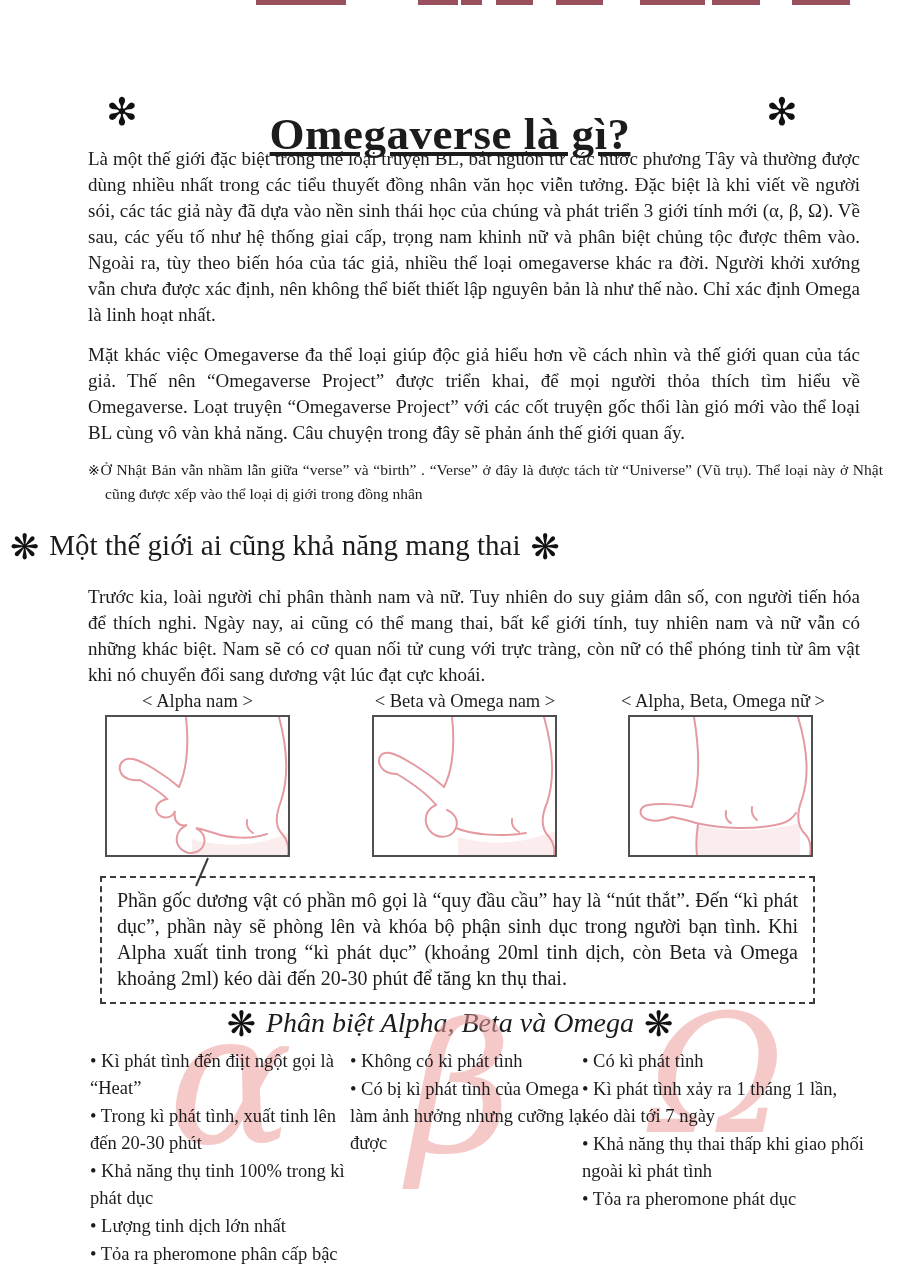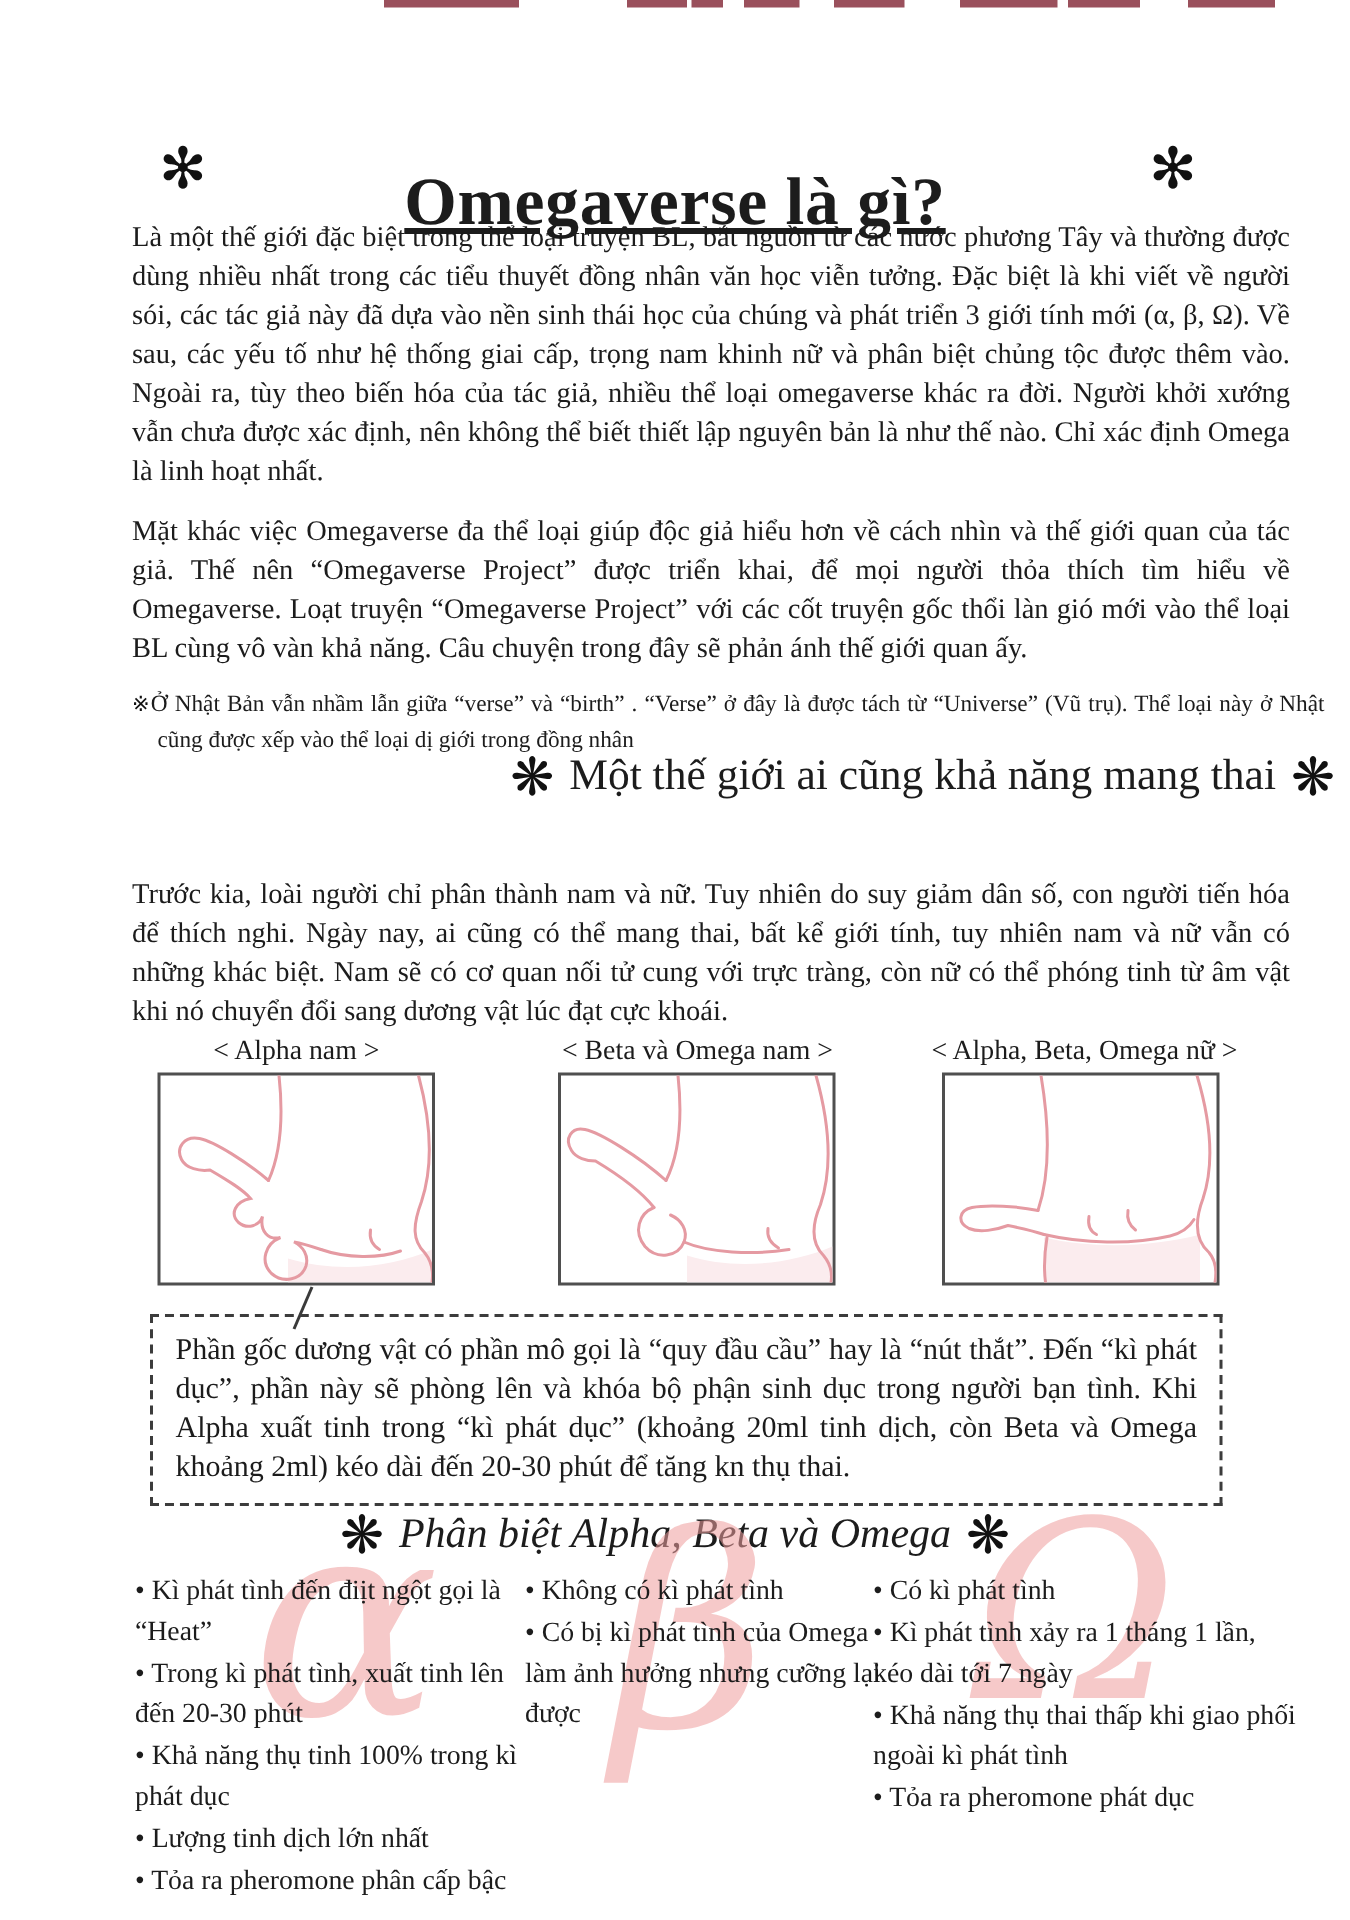--- a/index.html
+++ b/index.html
@@ -33,21 +33,21 @@
                font-size:19px; line-height:26px; margin:0; }
   .p1 { top:146px; }
   .p2 { top:342px; }
   .p3 { top:584px; }
 
   .note { position:absolute; left:88px; top:458px; width:778px;
           font-size:15.5px; line-height:23px; margin:0;
           padding-left:17px; text-indent:-17px; text-align:justify; }
   .note .orn { font-size:14px; }
 
-  .h2 { position:absolute; top:495px; left:0; width:100%; text-align:right;
+  .h2 { position:absolute; top:523px; left:0; width:100%; text-align:left;
         font-size:29px; line-height:44px; margin:0; font-weight:normal; }
   .h2 .orn, .h3 .orn { font-size:35px; vertical-align:-4px; padding:0 10px; }
 
   .fig-label { position:absolute; top:691px; text-align:center; font-size:18.5px; }
   .fig-label.l1 { left:95px;  width:205px; }
   .fig-label.l2 { left:350px; width:230px; }
   .fig-label.l3 { left:603px; width:240px; }
 
   .fig-box { position:absolute; top:715px; width:181px; height:138px;
              border:2px solid #4f4f4f; background:#fff; }

